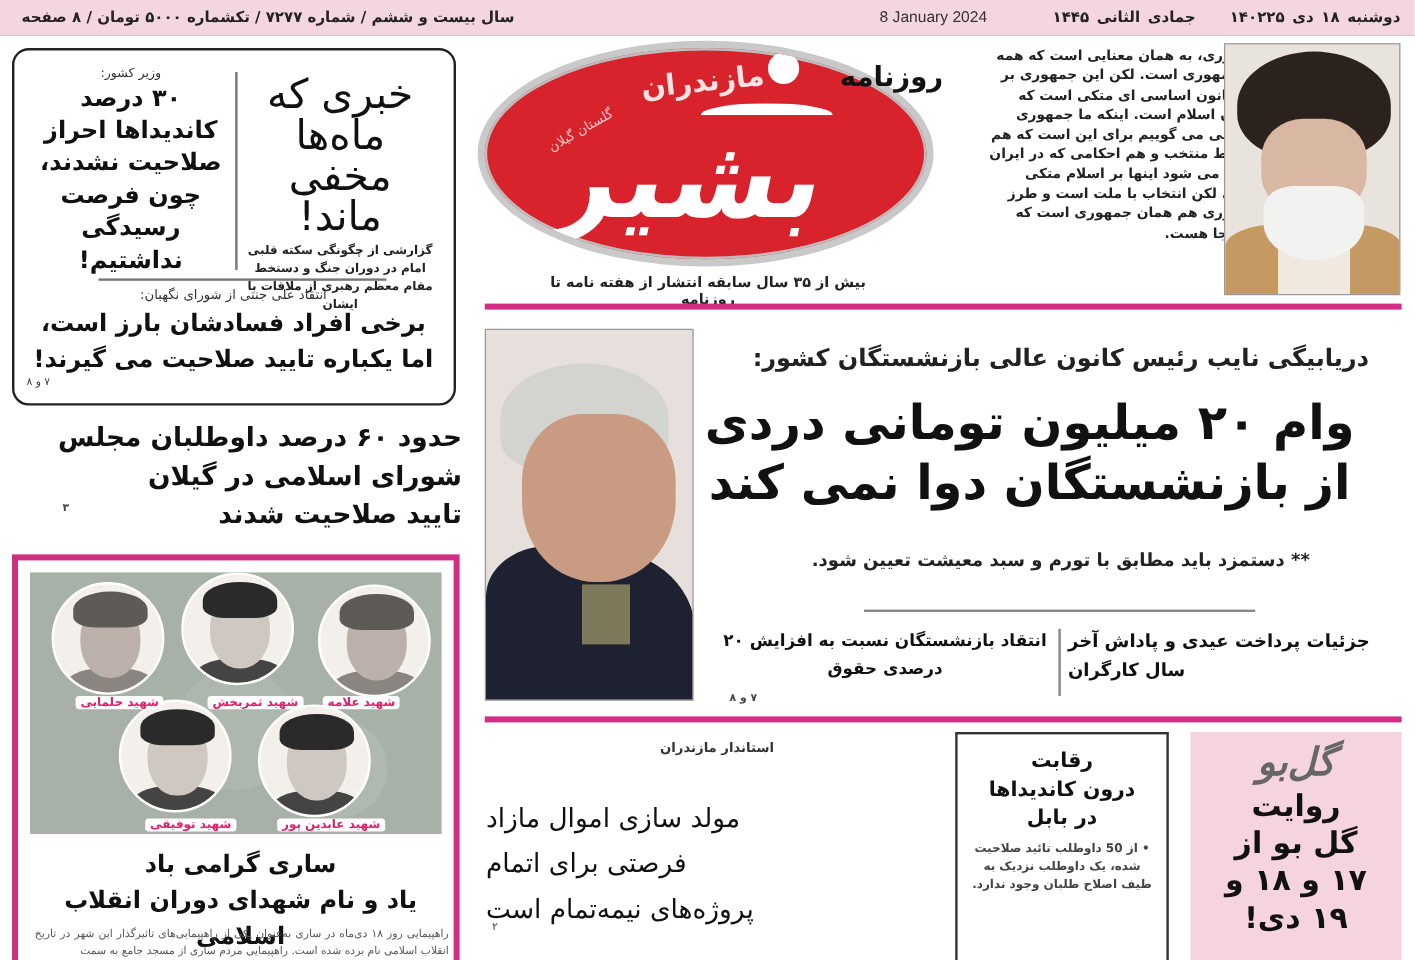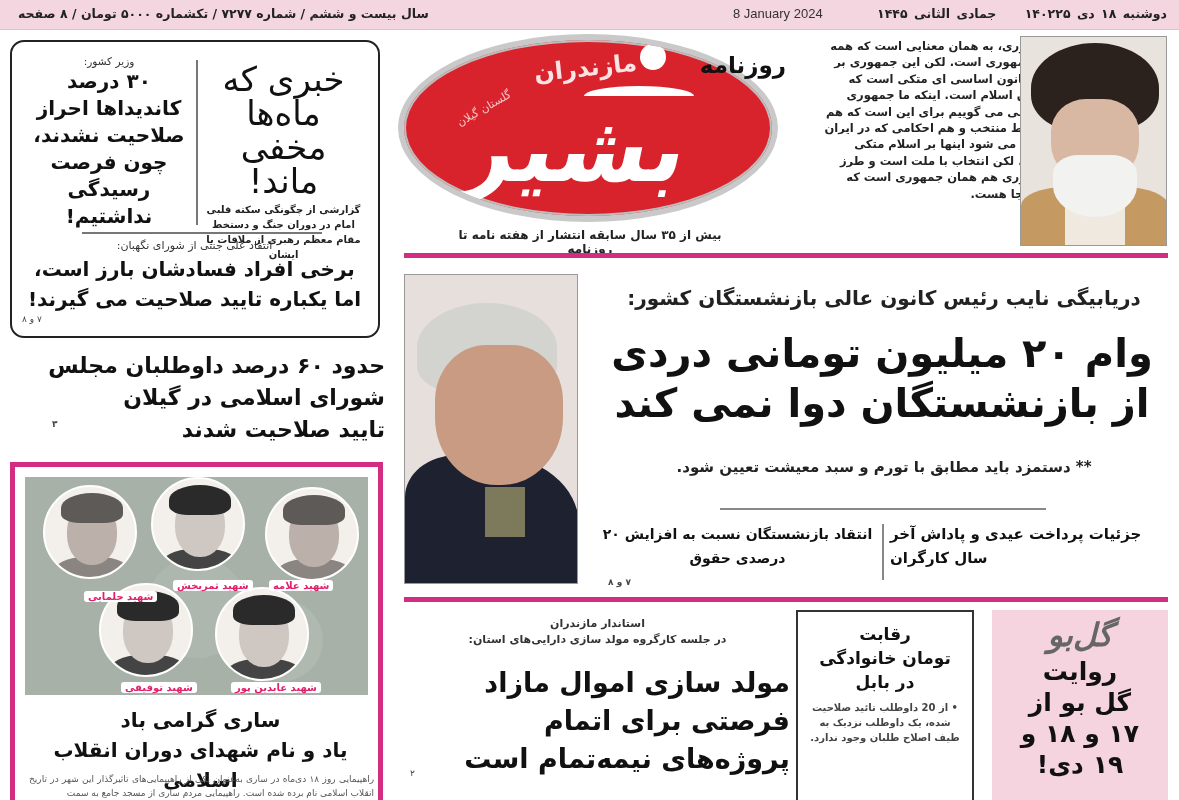--- a/index.html
+++ b/index.html
@@ -77,31 +77,31 @@
 
   
   .retiree { left: 404px; top: 274px; width: 174px; height: 310px; border: 1px solid #999; background: #e6dfdc; overflow: hidden; }
   .retiree .hair { position: absolute; left: 12px; top: 28px; width: 140px; height: 90px; border-radius: 50% 50% 30% 30%; background: #d3d3d0; }
   .retiree .face { position: absolute; left: 30px; top: 70px; width: 128px; height: 140px; border-radius: 40% 40% 48% 48%; background: #c89b82; }
   .retiree .coat { position: absolute; left: 0; top: 180px; width: 174px; height: 140px; background: #1d2130; border-radius: 30% 50% 0 0; }
   .retiree .collar { position: absolute; left: 80px; top: 212px; width: 40px; height: 50px; background: #7c7a5a; }
 
   
   .main-kick { left: 600px; top: 286px; width: 568px; text-align: center; font-size: 20px; font-weight: bold; color: #222; }
-  .main-hd { left: 596px; top: 328px; width: 572px; text-align: center; font-size: 40px; font-weight: bold; line-height: 50px; letter-spacing: -1px; }
+  .main-hd { left: 572px; top: 328px; width: 572px; text-align: center; font-size: 40px; font-weight: bold; line-height: 50px; letter-spacing: -1px; }
   .main-sub { left: 600px; top: 458px; width: 568px; text-align: center; font-size: 15px; font-weight: bold; color: #222; }
   .main-hline { left: 720px; top: 508px; width: 326px; height: 1.5px; background: #888; }
   .main-vline { left: 882px; top: 524px; width: 1.5px; height: 56px; background: #888; }
   .sub-story-r { left: 890px; top: 522px; width: 280px; text-align: left; font-size: 15px; font-weight: bold; line-height: 24px; }
   .sub-story-l { left: 600px; top: 522px; width: 275px; text-align: center; font-size: 14px; font-weight: bold; line-height: 24px; }
   .sub-story-l .pageref { position: absolute; left: 8px; top: 48px; }
 
   
   .mz-kick { left: 405px; top: 616px; width: 385px; text-align: center; font-size: 11px; font-weight: bold; color: #333; line-height: 16px; }
-  .mz-hd { left: 405px; top: 664px; width: 385px; text-align: right; font-size: 27px; font-weight: bold; line-height: 38px; }
+  .mz-hd { left: 405px; top: 664px; width: 385px; text-align: left; font-size: 22px; font-weight: normal; line-height: 38px; }
   .mz-ref { left: 410px; top: 768px; }
 
   .babol { left: 796px; top: 610px; width: 178px; height: 194px; border: 2px solid #333; background: #fff; text-align: center; }
   .babol .hd { font-size: 17px; font-weight: bold; line-height: 24px; margin-top: 10px; }
   .babol .body { font-size: 10px; font-weight: bold; color: #444; line-height: 15px; margin-top: 6px; padding: 0 10px; }
 
   .golbu { left: 992px; top: 610px; width: 176px; height: 194px; background: #f5d4df; text-align: center; }
   .golbu .brand { font-size: 32px; font-weight: bold; color: #666; font-style: italic; margin-top: 6px; font-family: "DejaVu Serif", serif; }
   .golbu .hd { font-size: 25px; font-weight: bold; line-height: 31px; margin-top: 2px; }
 </style>
@@ -164,21 +164,21 @@
         <div class="face"></div>
         <div class="hair"></div>
       </div>
     <div class="portrait" style="left:74px; top:106px;">
         <div class="body"></div>
         <div class="face"></div>
         <div class="hair"></div>
       </div>
     <span class="mlabel" style="left:244px; top:103px;">شهید علامه</span>
     <span class="mlabel" style="left:148px; top:103px;">شهید ثمربخش</span>
-    <span class="mlabel" style="left:38px; top:114px;margin-left:21px;">شهید حلمایی</span>
+    <span class="mlabel" style="left:38px; top:103px;">شهید حلمایی</span>
     <span class="mlabel" style="left:206px; top:205px;">شهید عابدین پور</span>
     <span class="mlabel" style="left:96px; top:205px;">شهید توفیقی</span>
   </div>
   <div class="abs martyr-hd">
     <div>ساری گرامی باد</div>
     <div>یاد و نام شهدای دوران انقلاب اسلامی</div>
   </div>
   <div class="abs martyr-body">راهپیمایی روز ۱۸ دی‌ماه در ساری به‌عنوان یکی از راهپیمایی‌های تاثیرگذار این شهر در تاریخ انقلاب اسلامی نام برده شده است. راهپیمایی مردم ساری از مسجد جامع به سمت</div>
 </div>
 
@@ -223,36 +223,35 @@
 <div class="abs sub-story-r">جزئیات پرداخت عیدی و پاداش آخر سال کارگران</div>
 <div class="abs sub-story-l">
   <span>انتقاد بازنشستگان نسبت به افزایش ۲۰ درصدی حقوق</span>
   <span class="pageref">۷ و ۸</span>
 </div>
 
 <div class="abs pinkrule rule2"></div>
 
 <div class="abs mz-kick">
   <div>استاندار مازندران</div>
-  <div>در جلسه کارگروه مولد سازی دارایی‌های استان:</div>
 </div>
 <div class="abs mz-hd">
   <div>مولد سازی اموال مازاد</div>
   <div>فرصتی برای اتمام</div>
   <div>پروژه‌های نیمه‌تمام است</div>
 </div>
 <div class="abs pageref mz-ref">۲</div>
 
 <div class="abs babol">
   <div class="hd">
     <div>رقابت</div>
-    <div>تومان خانوادگی</div>
+    <div>درون کاندیداها</div>
     <div>در بابل</div>
   </div>
-  <div class="body">• از 20 داوطلب تائید صلاحیت شده، یک داوطلب نزدیک به طیف اصلاح طلبان وجود ندارد.</div>
+  <div class="body">• از 50 داوطلب تائید صلاحیت شده، یک داوطلب نزدیک به طیف اصلاح طلبان وجود ندارد.</div>
 </div>
 
 <div class="abs golbu">
   <div class="brand">گل‌بو</div>
   <div class="hd">
     <div>روایت</div>
     <div>گل بو از</div>
     <div>۱۷ و ۱۸ و</div>
     <div>۱۹ دی!</div>
   </div>

